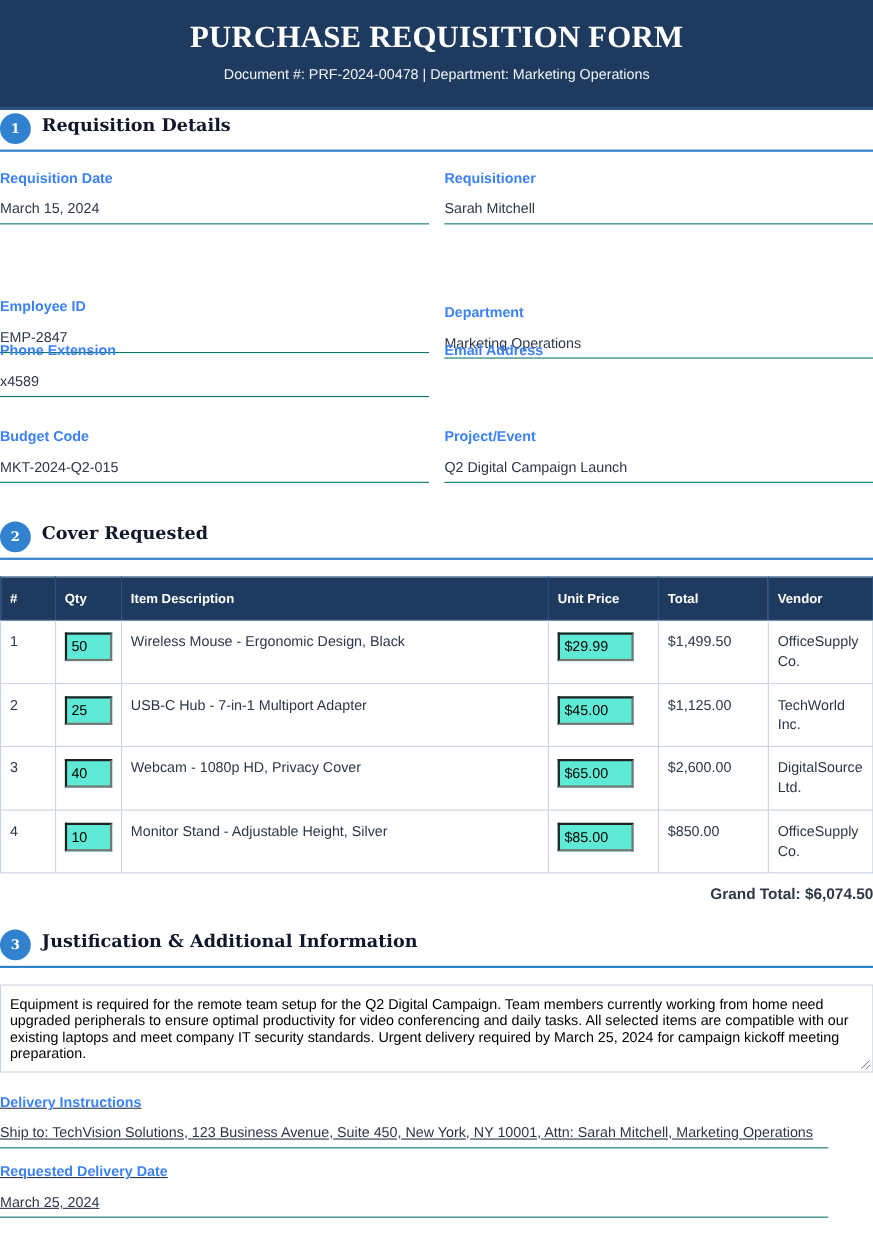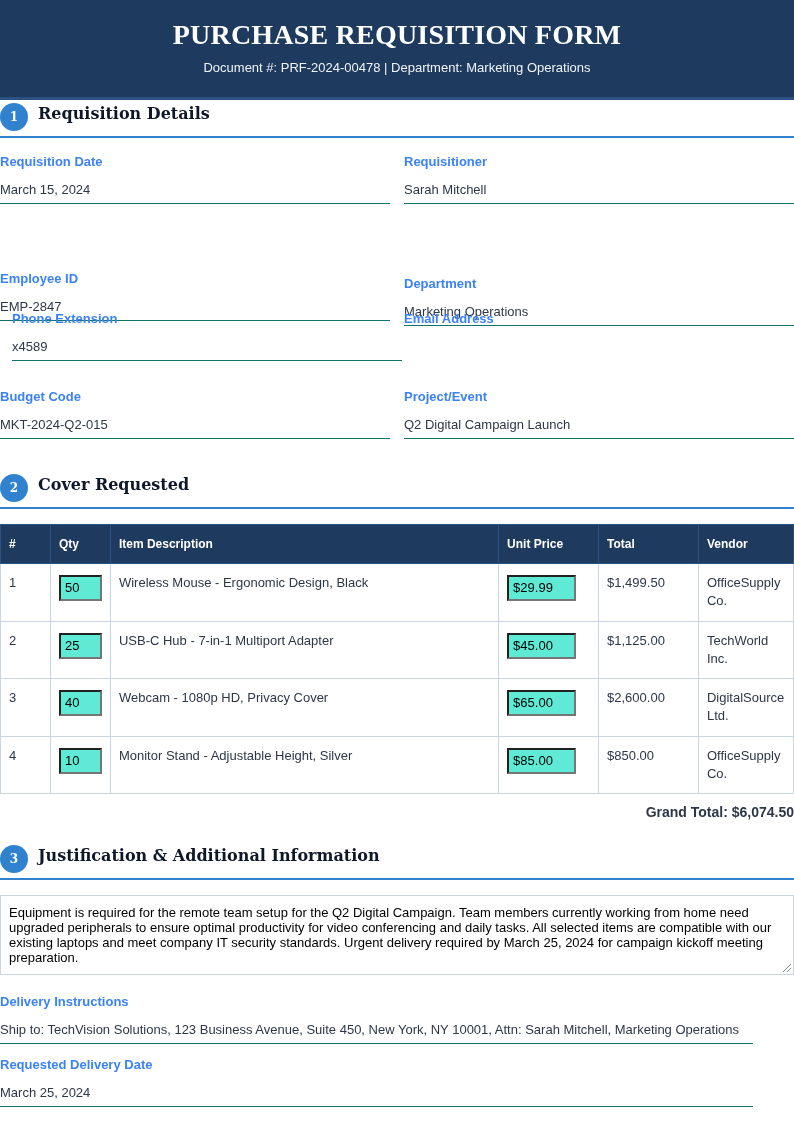--- a/index.html
+++ b/index.html
@@ -70,21 +70,21 @@
   .justification {
     position: absolute; left: 0; top: 895px; width: 794px; height: 80px;
     border: 1px solid #cbd5e0; padding: 9px 8px; font-size: 13px; line-height: 15px;
     color: #000; resize: vertical; font-family: "Liberation Sans", sans-serif;
   }
   .resize-grip {
     position: absolute; right: 2px; bottom: 2px; width: 8px; height: 8px;
     background: linear-gradient(135deg, transparent 45%, #888 46%, #888 52%, transparent 53%, transparent 70%, #888 71%, #888 77%, transparent 78%);
   }
 
-  .wide-field { position: absolute; left: 0; width: 753px; }
+  .wide-field { position: absolute; left: 0; width: 753px; text-decoration: underline; }
   .wide-field .field-value { height: 22px; }
   .cut-label { position: absolute; left: 0; top: 1118px; font-size: 13px; font-weight: bold; color: #2d3748; }
 </style>
 </head>
 <body>
 
 <div class="header">
   <div class="header-title">PURCHASE REQUISITION FORM</div>
   <div class="header-sub">Document #: PRF-2024-00478 | Department: Marketing Operations</div>
 </div>
@@ -105,21 +105,21 @@
 
 <div class="field" style="left:0; top:232px;margin-top:39px;">
   <div class="field-label">Employee ID</div>
   <div class="field-value">EMP-2847</div>
 </div>
 <div class="field" style="left:404px; top:232px;margin-top:44px;">
   <div class="field-label">Department</div>
   <div class="field-value">Marketing Operations</div>
 </div>
 
-<div class="field" style="left:0; top:311px;margin-left:12px;">
+<div class="field" style="left:0; top:311px;">
   <div class="field-label">Phone Extension</div>
   <div class="field-value">x4589</div>
 </div>
 <div class="field" style="left:404px; top:311px;">
   <div class="field-label">Email Address</div>
 </div>
 
 <div class="field" style="left:0; top:389px;">
   <div class="field-label">Budget Code</div>
   <div class="field-value">MKT-2024-Q2-015</div>

